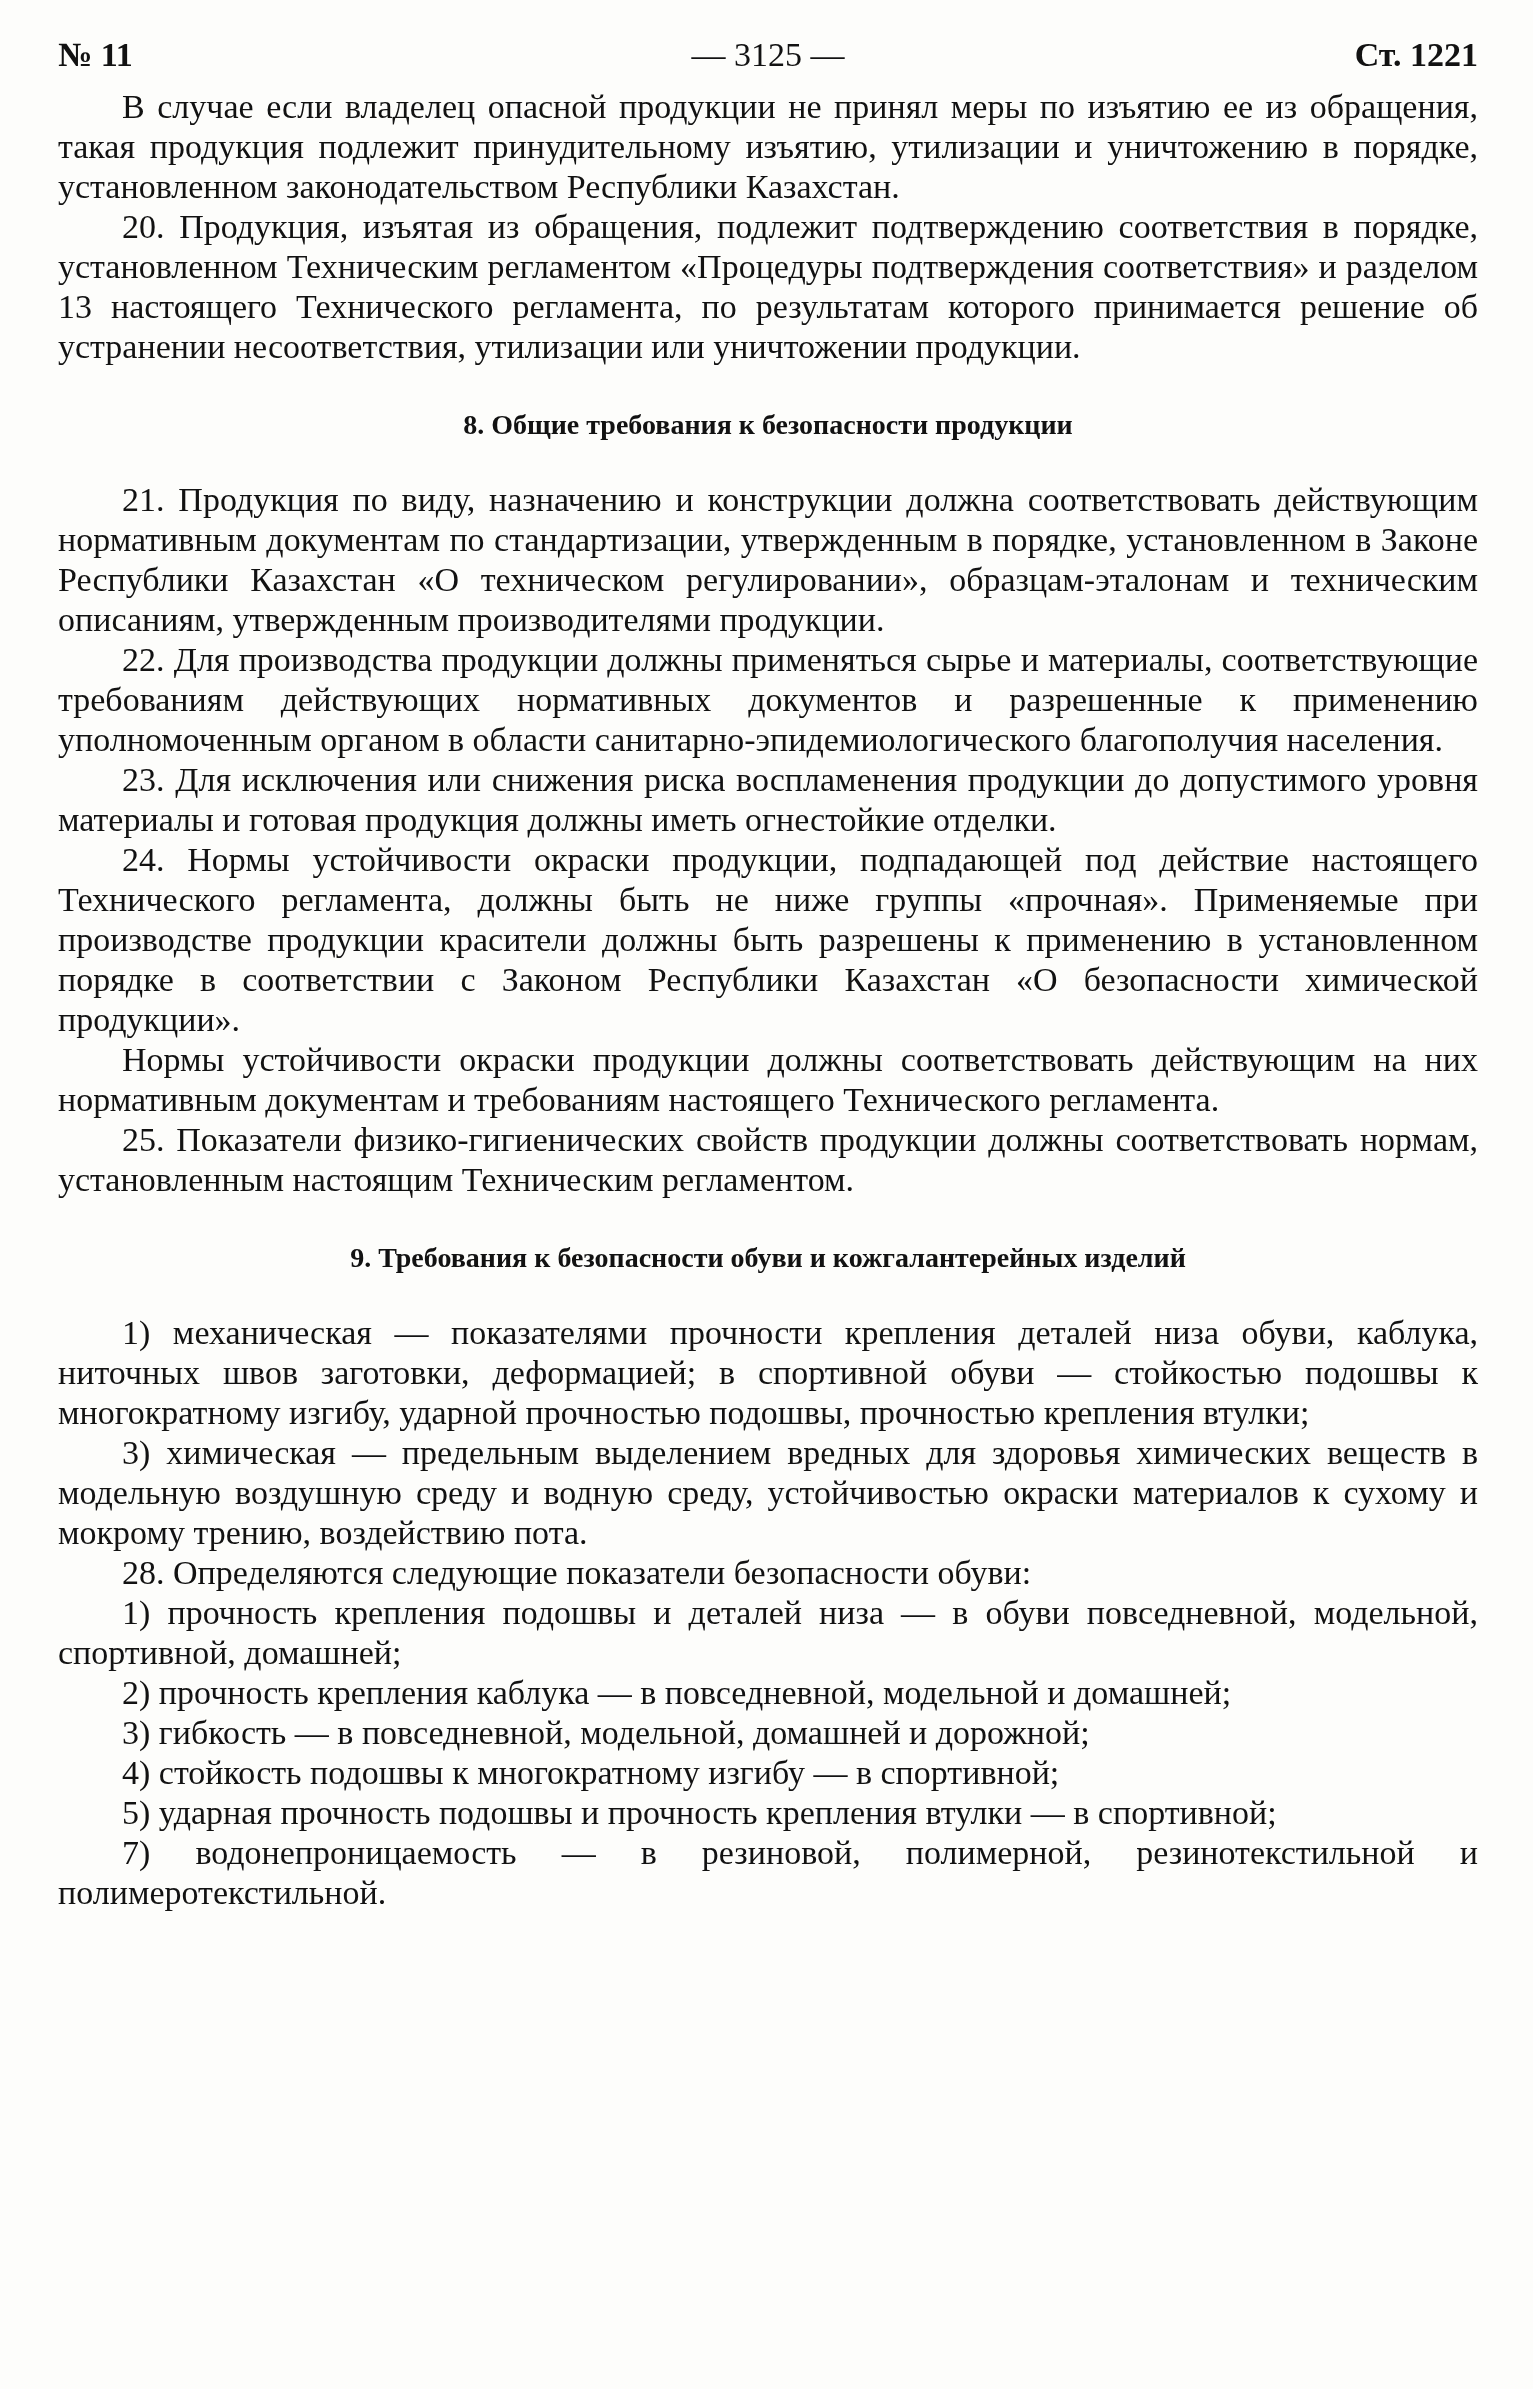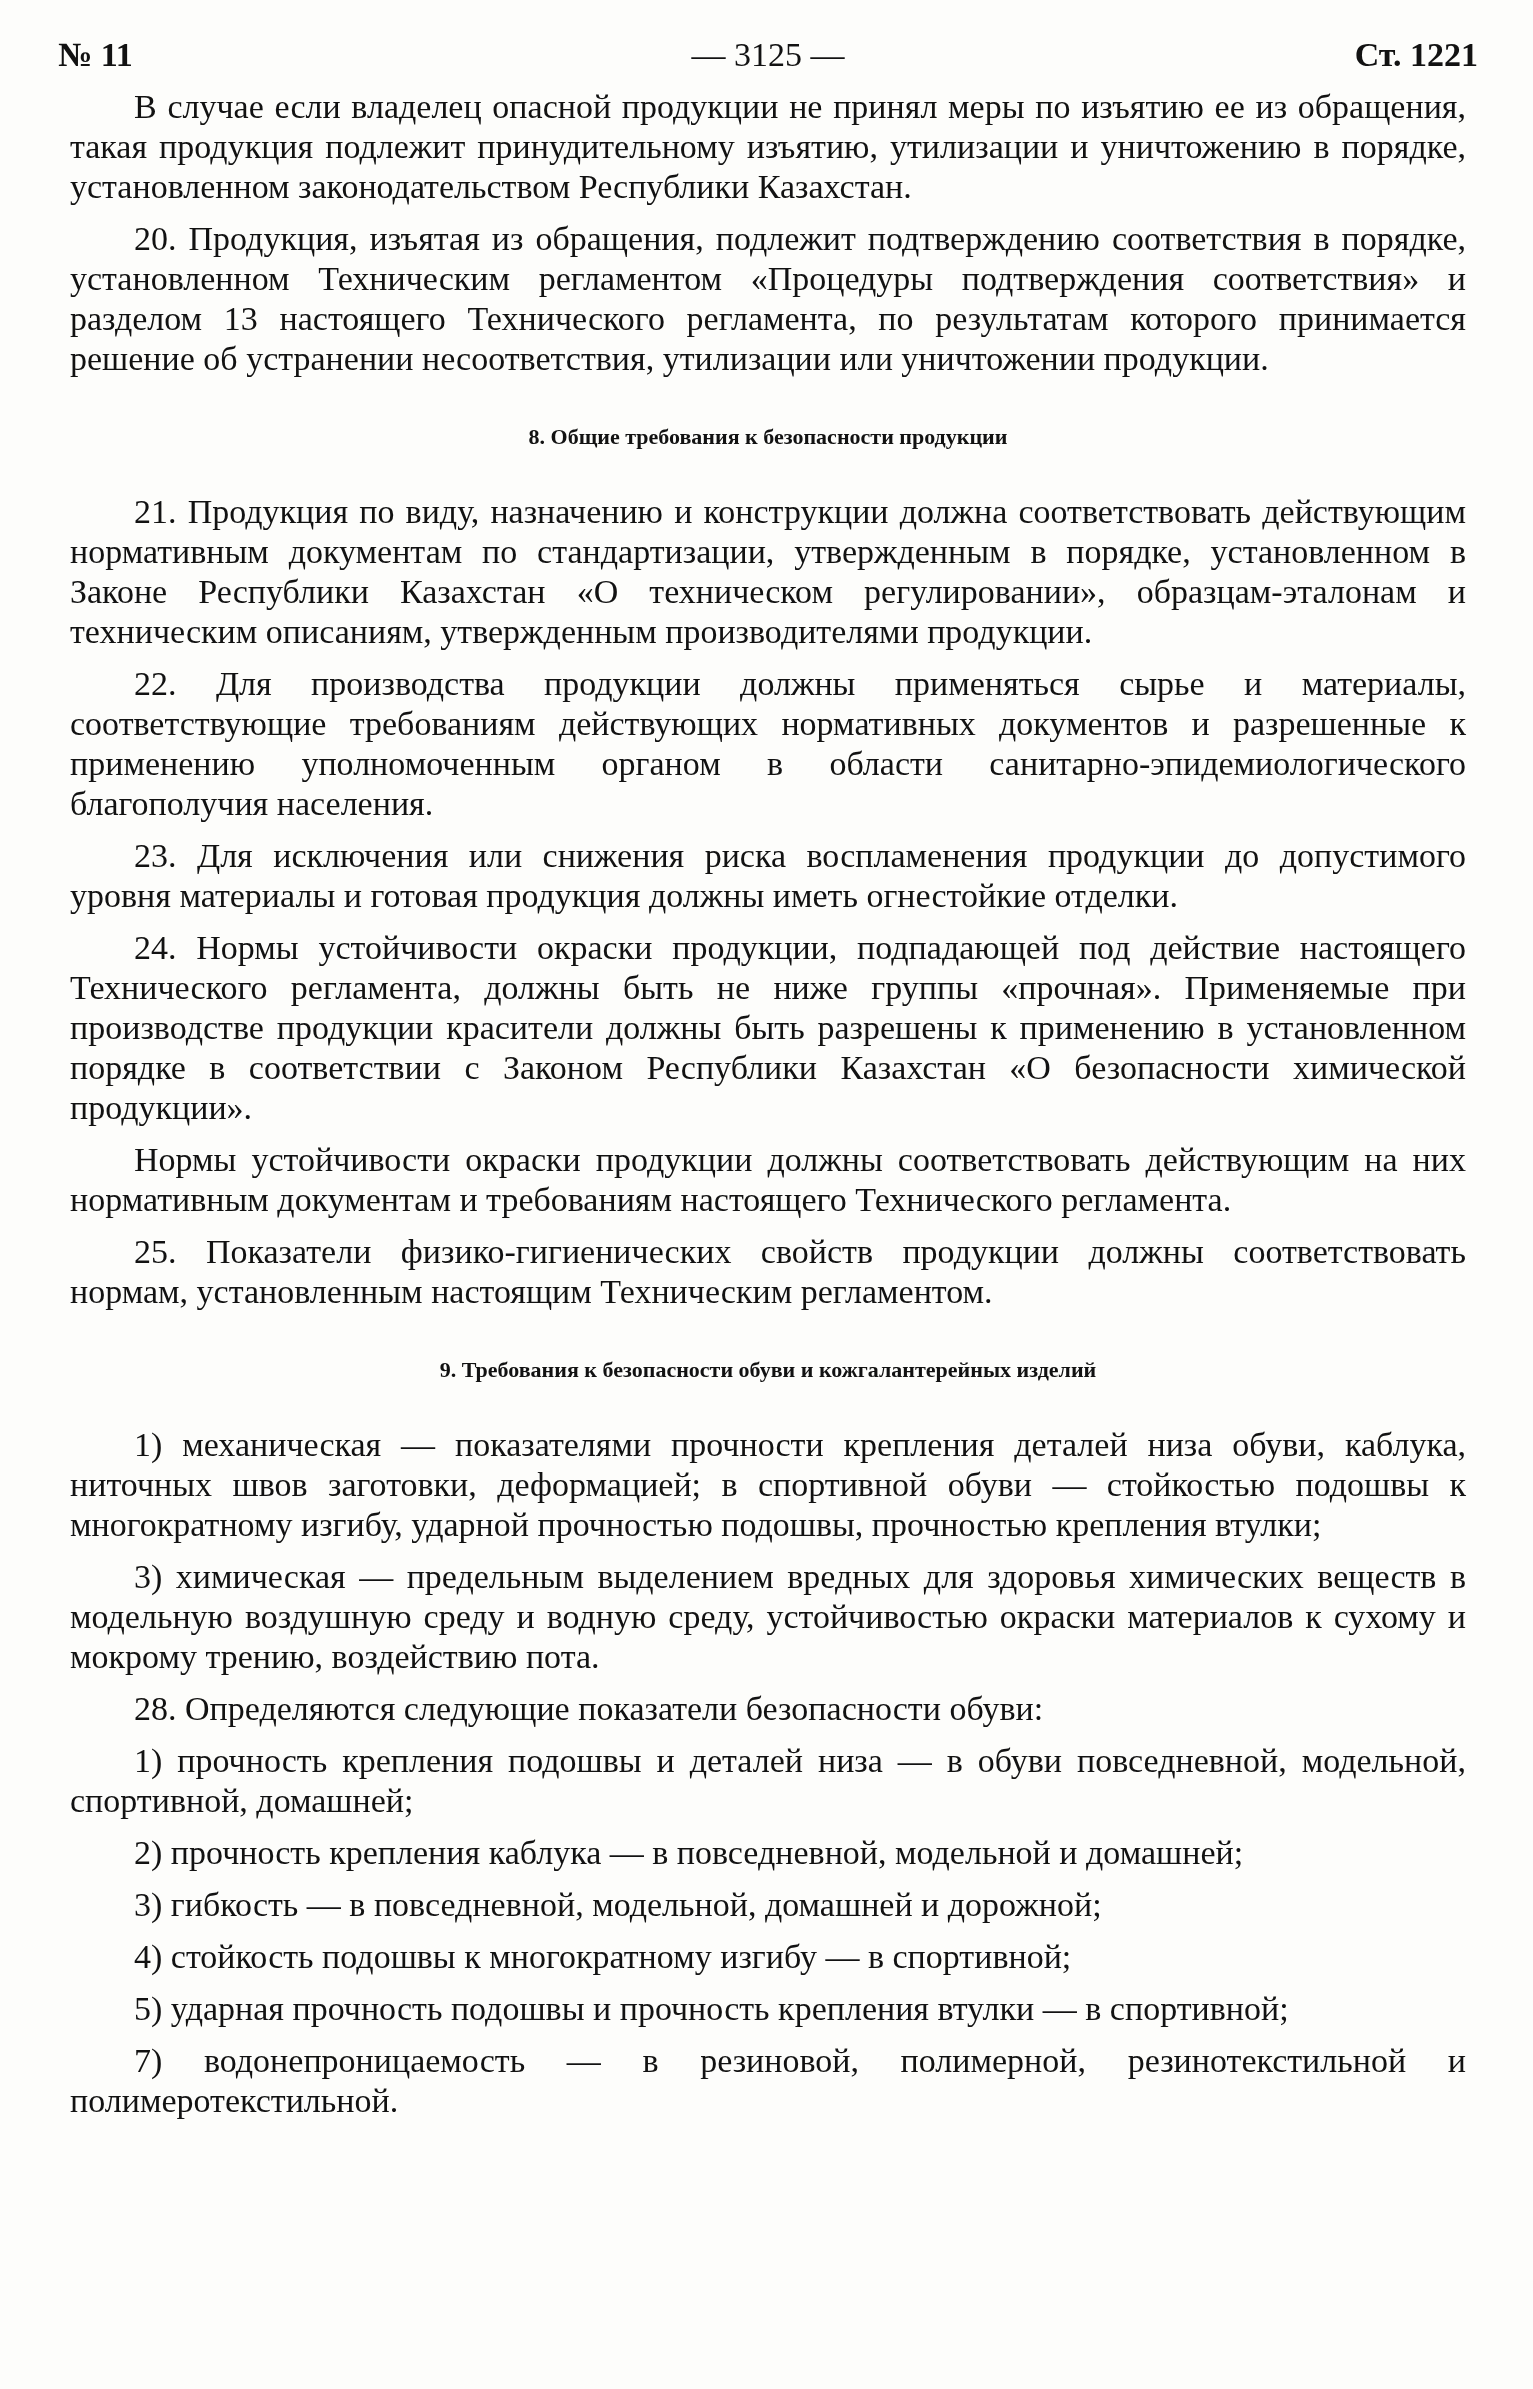--- a/index.html
+++ b/index.html
@@ -34,27 +34,27 @@
   }
   .page-header .hdr-center {
     position: absolute;
     left: 50%;
     transform: translateX(-50%);
   }
   .page-header {
     position: relative;
   }
   main p.paragraph {
-    margin: 12px;
+    margin: 0;
     text-indent: 64px;
     text-align: justify;
     font-family: Liberation Serif, serif;
   }
   main h2.heading {
-    font-size: 22px;
+    font-size: 28px;
     line-height: 40px;
     font-weight: bold;
     text-align: center;
     margin: 38px 0 35px 0;
   }
 </style>
 </head>
 <body>
 
 <div class="page">

